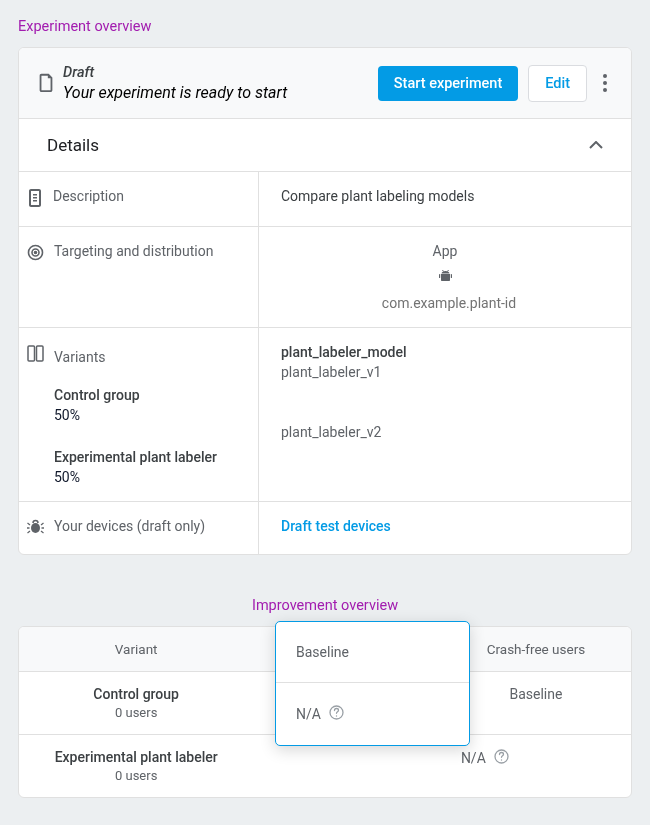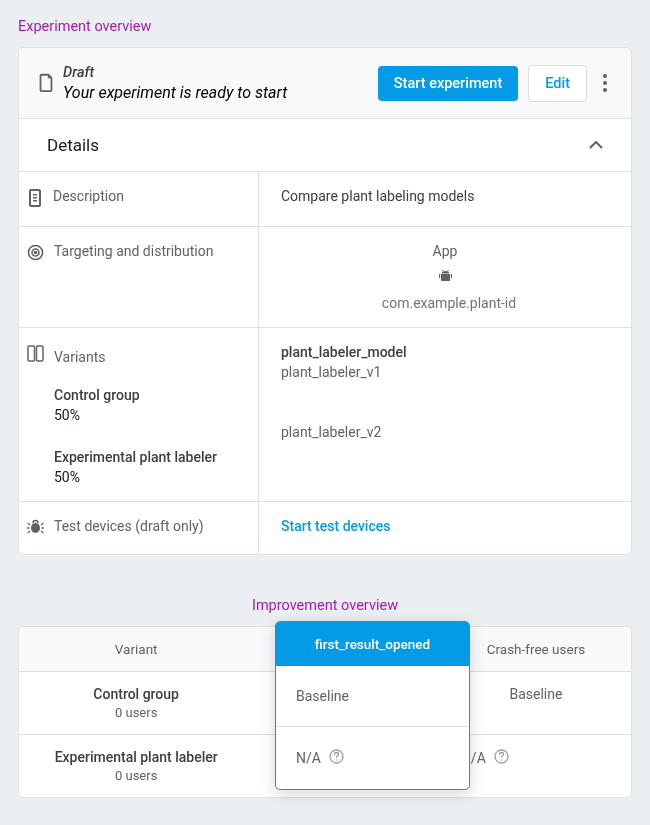--- a/index.html
+++ b/index.html
@@ -277,24 +277,24 @@
               <ellipse cx="8.5" cy="9" rx="4.5" ry="5"></ellipse>
               <path d="M6 4c0-1.5 1-2.5 2.5-2.5S11 2.5 11 4" fill="none" stroke="#5f6368" stroke-width="1.5"></path>
               <line x1="3" y1="6" x2="0.5" y2="4" stroke="#5f6368" stroke-width="1.3"></line>
               <line x1="14" y1="6" x2="16.5" y2="4" stroke="#5f6368" stroke-width="1.3"></line>
               <line x1="2.5" y1="9" x2="0" y2="9" stroke="#5f6368" stroke-width="1.3"></line>
               <line x1="14.5" y1="9" x2="17" y2="9" stroke="#5f6368" stroke-width="1.3"></line>
               <line x1="3" y1="12" x2="0.5" y2="14" stroke="#5f6368" stroke-width="1.3"></line>
               <line x1="14" y1="12" x2="16.5" y2="14" stroke="#5f6368" stroke-width="1.3"></line>
             </svg>
         </span>
-        <span>Test devices (draft only)</span>
+        <span>Your devices (draft only)</span>
       </div>
       <div class="value-col">
-        <span class="manage-link">Start test devices</span>
+        <span class="manage-link">Draft test devices</span>
       </div>
     </div>
   </div>
 
   <div class="improve-section">
     <div class="section-title">Improvement overview</div>
 
     <div class="improve-wrap">
       <table class="table">
         <tbody>
@@ -327,21 +327,20 @@
                       <circle cx="7.5" cy="11" r=".7" fill="#9aa0a6" stroke="none"></circle>
                     </svg>
               </span>
             </span>
           </td>
         </tr>
       </tbody>
         </table>
 
       <div class="popover">
-        <div class="pop-head">first_result_opened</div>
         <div class="pop-row">
           <span>Baseline</span>
         </div>
         <div class="pop-row">
           <span>N/A</span>
           <span>
             <svg width="15" height="15" viewBox="0 0 15 15" fill="none" stroke="#9aa0a6" stroke-width="1.3">
                 <circle cx="7.5" cy="7.5" r="6.5"></circle>
                 <path d="M5.5 5.5c0-1.2.9-2 2-2s2 .8 2 1.8c0 1-.8 1.4-1.5 1.9-.4.3-.5.6-.5 1.1" stroke-linecap="round"></path>
                 <circle cx="7.5" cy="11" r=".7" fill="#9aa0a6" stroke="none"></circle>

